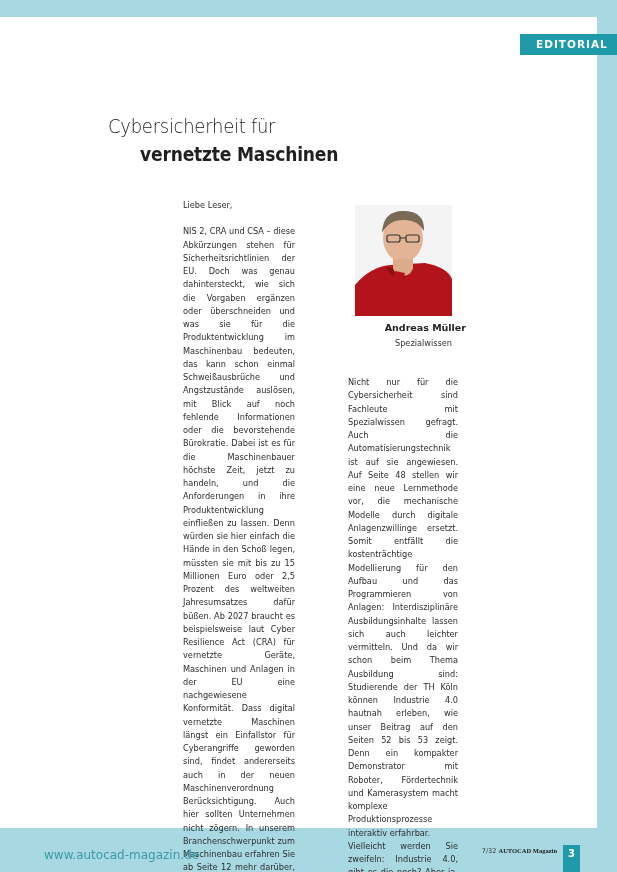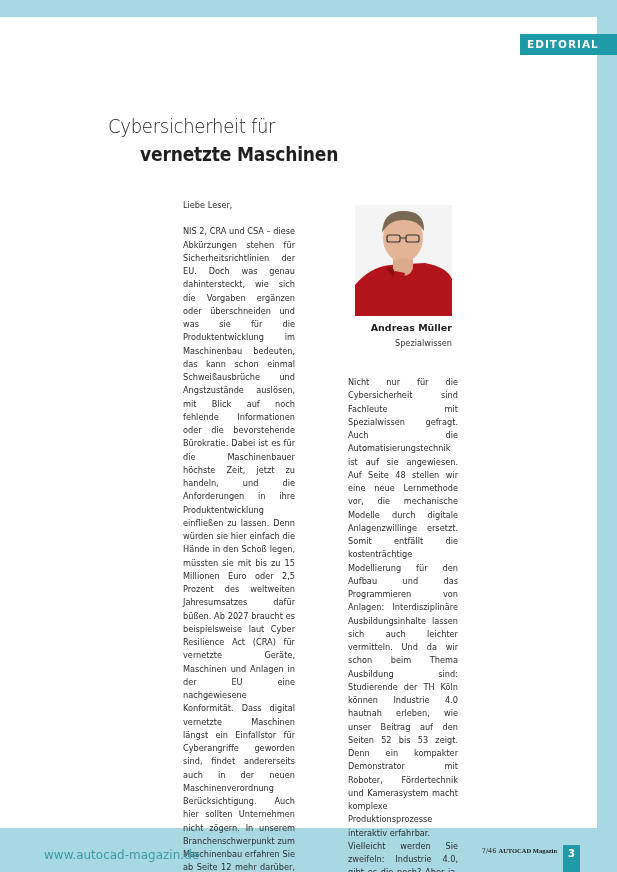--- a/index.html
+++ b/index.html
@@ -10,21 +10,21 @@
     color: #2a2a2a;
   }
   .band-top { position: absolute; left: 0; top: 0; width: 617px; height: 17px; background: #a8d8e2; }
   .band-right { position: absolute; left: 597px; top: 0; width: 20px; height: 872px; background: #a8d8e2; }
   .band-bottom { position: absolute; left: 0; top: 828px; width: 617px; height: 44px; background: #a8d8e2; }
   .section-badge {
     position: absolute; left: 520px; top: 34px; width: 97px; height: 21px;
     background: #1e9aa8; color: #ffffff;
     font-family: "DejaVu Sans", sans-serif; font-weight: bold;
     font-size: 10.5px; letter-spacing: 1px;
-    line-height: 21px; box-sizing: border-box; padding-left: 7px;
+    line-height: 21px; box-sizing: border-box; padding-left: 16px;
   }
   .title1 {
     position: absolute; left: 108px; top: 114px;
     font-family: "DejaVu Sans", sans-serif; font-weight: 300;
     font-size: 20px; color: #222; letter-spacing: -0.3px;
     transform: scaleX(0.9); transform-origin: left top;
   }
   .title2 {
     position: absolute; left: 140px; top: 143px;
     font-family: "DejaVu Sans", sans-serif; font-weight: bold;
@@ -38,21 +38,21 @@
   }
   .col p { margin: 0; padding-left: 40px; }
   .col-left { left: 143px; top: 199px; width: 152px; }
   .col-left .greeting { margin-bottom: 13px; }
   .col-right { left: 308px; top: 376px; width: 150px; }
   .photo {
     position: absolute; left: 355px; top: 205px; width: 97px; height: 111px;
     overflow: hidden; background: #f3f3f3;
   }
   .author-name {
-    position: absolute; left: 320px; top: 322px; width: 132px; text-align: right;
+    position: absolute; left: 334px; top: 322px; width: 132px; text-align: right;
     font-family: "DejaVu Sans", sans-serif; font-weight: bold; font-size: 9.5px; color: #222;
   }
   .author-role {
     position: absolute; left: 320px; top: 338px; width: 132px; text-align: right;
     font-family: "DejaVu Sans", sans-serif; font-size: 8.2px; color: #333;
   }
   .footer-url {
     position: absolute; left: 44px; top: 848px;
     font-family: "DejaVu Sans", sans-serif; font-size: 12px; color: #3a9aa6;
   }
@@ -108,16 +108,16 @@
 <div class="author-name">Andreas Müller</div>
 <div class="author-role">Spezialwissen</div>
 
 <div class="col col-right">
   <p>Nicht nur für die Cybersicherheit sind Fachleute mit Spezialwissen gefragt. Auch die Automatisierungstechnik ist auf sie angewiesen. Auf Seite 48 stellen wir eine neue Lernmethode vor, die mechanische Modelle durch digitale Anlagenzwillinge ersetzt. Somit entfällt die kostenträchtige Modellierung für den Aufbau und das Programmieren von Anlagen: Interdisziplinäre Ausbildungsinhalte lassen sich auch leichter vermitteln. Und da wir schon beim Thema Ausbildung sind: Studierende der TH Köln können Industrie 4.0 hautnah erleben, wie unser Beitrag auf den Seiten 52 bis 53 zeigt. Denn ein kompakter Demonstrator mit Roboter, Fördertechnik und Kamerasystem macht komplexe Produktionsprozesse interaktiv erfahrbar.</p>
   <p>Vielleicht werden Sie zweifeln: Industrie 4.0, gibt es die noch? Aber ja. Genauso könnten Sie fragen, ob es die dedizierte CAD-Workstation noch gibt; um die ist es nämlich auch etwas ruhiger geworden. Was die heute können sollte, und wie CAD-Anwender beispielsweise von KI-Technologie profitieren, das lesen Sie auf den Seiten 26 bis 28.</p>
 </div>
 
 <div class="footer-url">www.autocad-magazin.de</div>
 <div class="footer-issue">
-  <span>7/46</span>
+  <span>7/32</span>
   <b>AUTOCAD Magazin</b>
 </div>
 <div class="page-number">3</div>
 
 </body></html>

